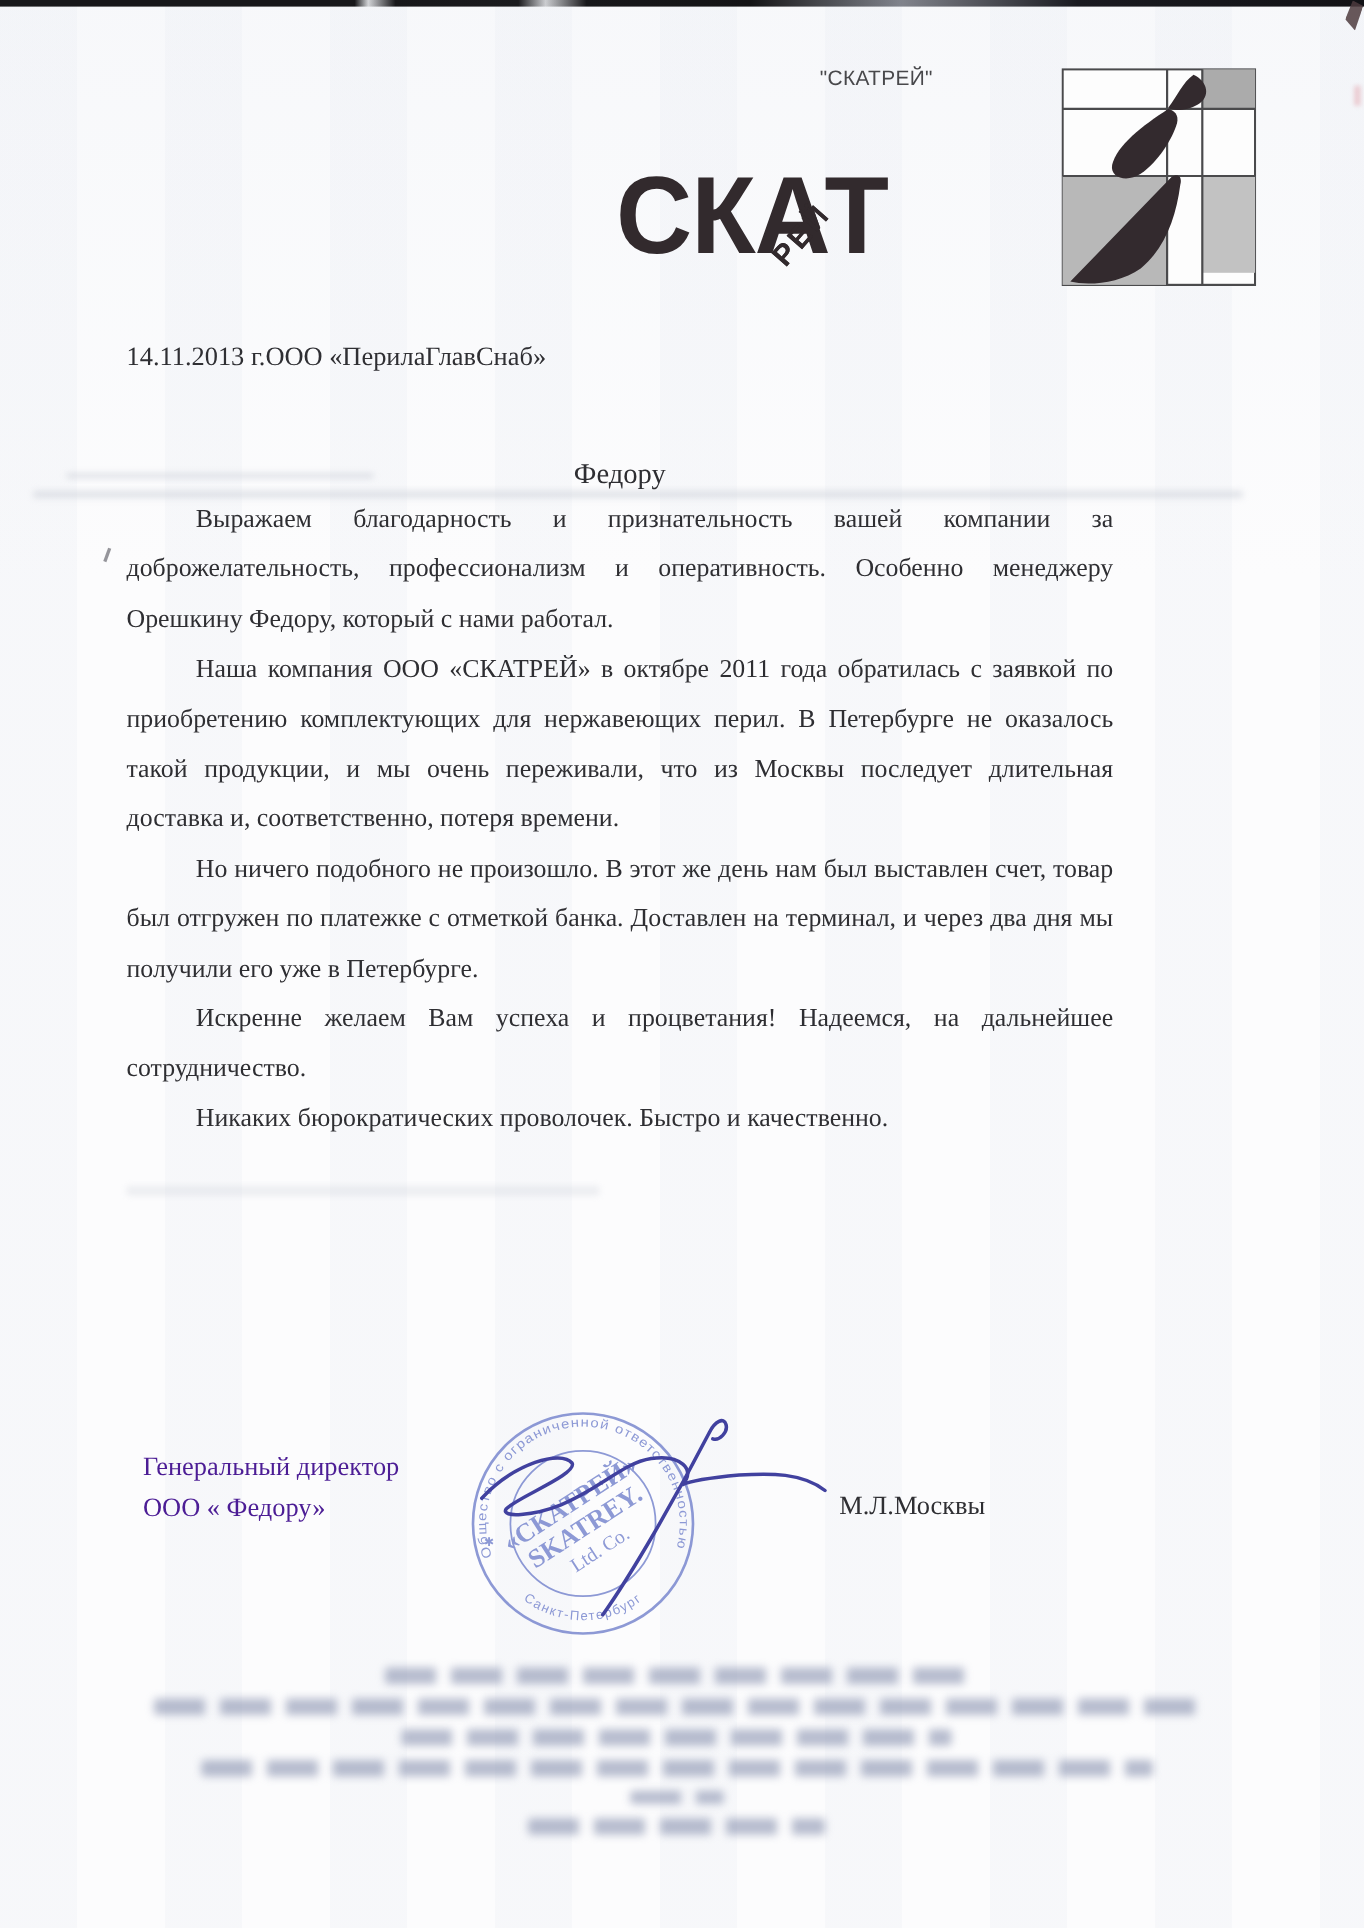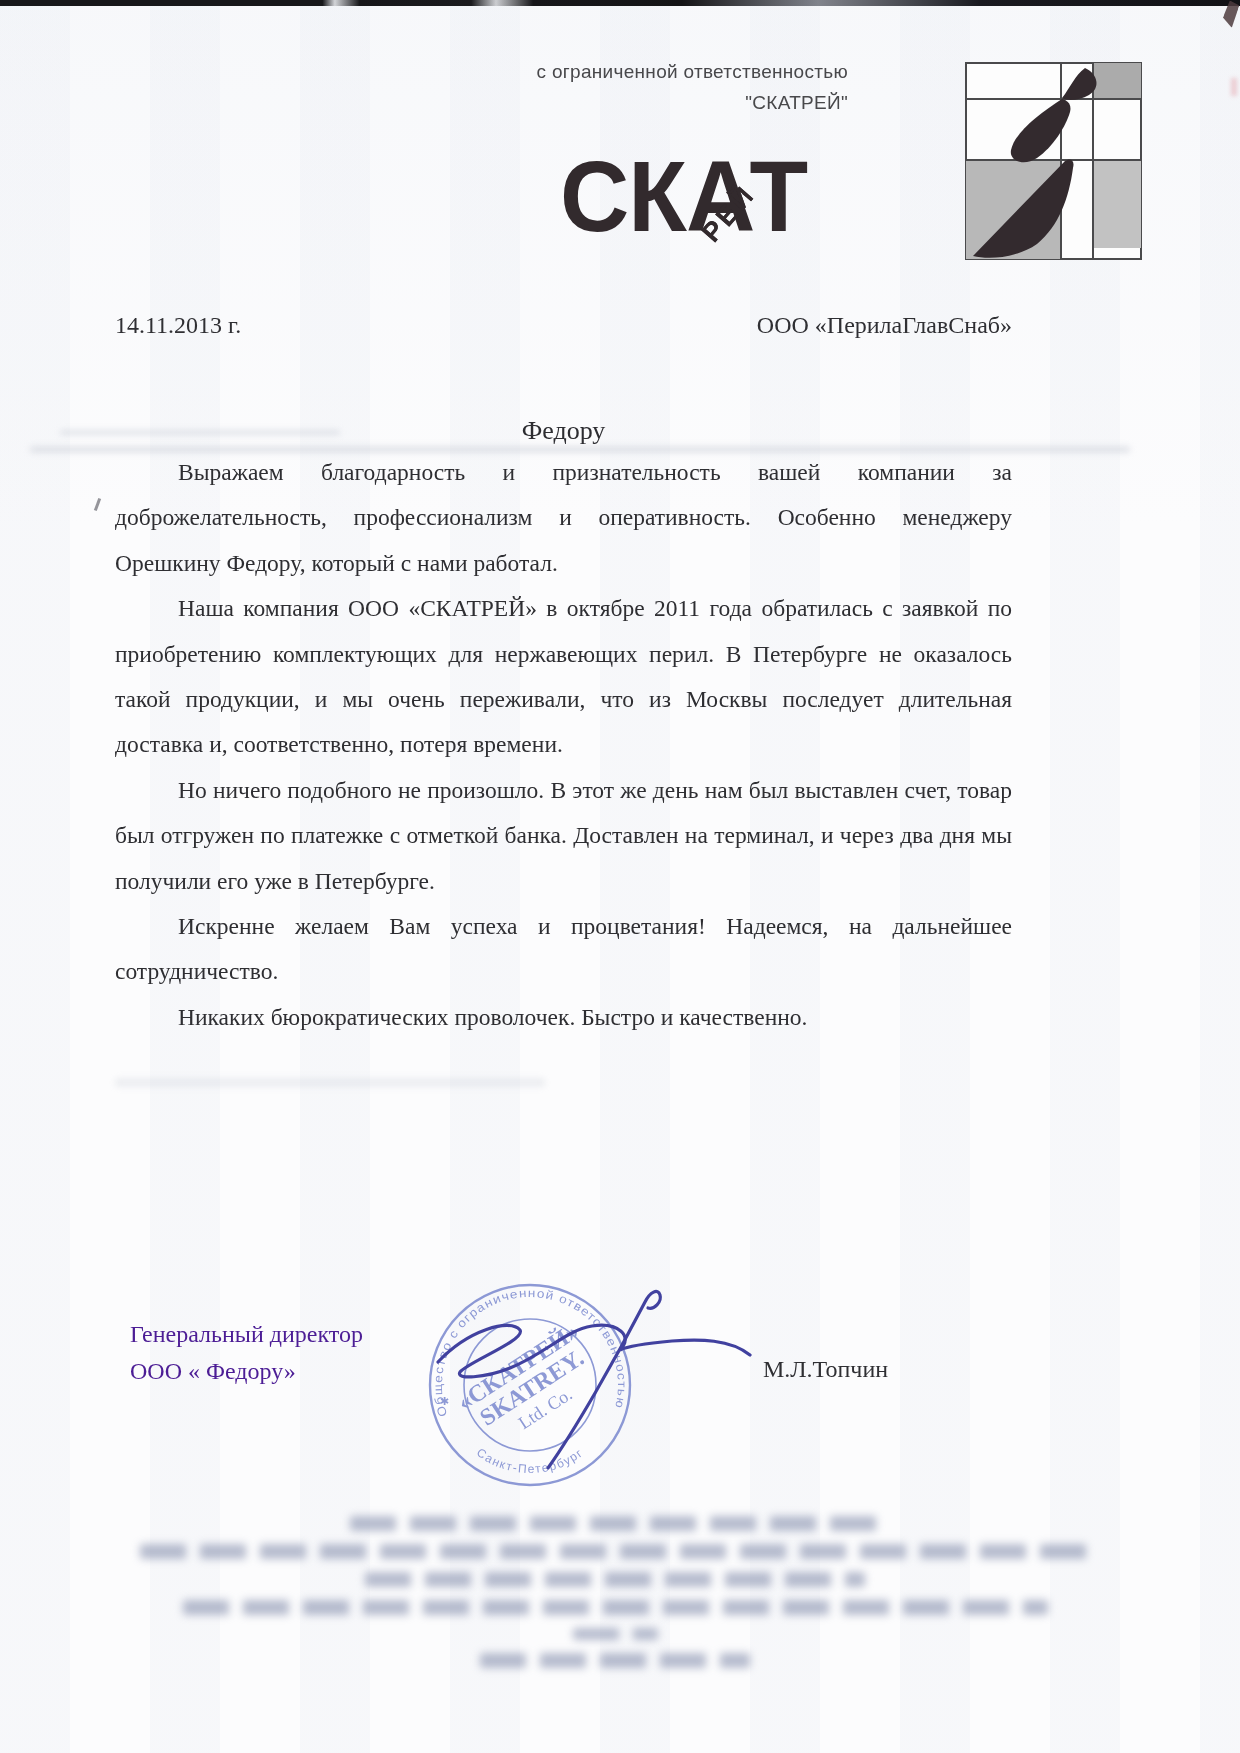--- a/index.html
+++ b/index.html
@@ -52,21 +52,21 @@
     font-family:"Liberation Sans", sans-serif;font-weight:700;
     font-size:27px;letter-spacing:3px;color:#322a2d;
     transform:rotate(-49deg);transform-origin:0 0;
     text-shadow:0 0 0 #322a2d;
   }
   .logo-grid{position:absolute;top:62px;left:965px;}
 
   
   .meta-row{
     position:absolute;top:312px;left:115px;width:897px;
-    display:flex;justify-content:space-between;
+    display:flex;justify-content:flex-start;
     font-size:24px;color:#2f2f33;
   }
   .doc-title{
     position:absolute;top:416px;left:115px;width:897px;
     text-align:center;font-size:26px;color:#2e2e32;
   }
   .body-text{
     position:absolute;top:450px;left:115px;width:897px;
     font-size:23.5px;line-height:45.4px;text-align:justify;color:#2e2e32;
   }
@@ -97,21 +97,20 @@
 <div class="paper-tint"></div>
 <div class="scan-top"></div>
 <div class="corner-mark"></div>
 <div class="pink-smudge"></div>
 <div class="smudge s1"></div>
 <div class="smudge s2"></div>
 <div class="smudge s3"></div>
 <div class="tick-mark"></div>
 
 <div class="lh-text">
-  <div>с ограниченной ответственностью</div>
   <div>"СКАТРЕЙ"</div>
 </div>
 
 <div class="logo-word">
   <span class="logo-main">СКАТ</span>
   <span class="logo-diag">РЕЙ</span>
 </div>
 
 <svg class="logo-grid" width="177" height="198" viewBox="0 0 177 198">
   <rect x="1" y="1" width="175" height="196" fill="#fdfdfd" stroke="#4a4a4c" stroke-width="2"></rect>
@@ -141,21 +140,21 @@
   <p>Наша компания ООО «СКАТРЕЙ» в октябре 2011 года обратилась с заявкой по приобретению комплектующих для нержавеющих перил. В Петербурге не оказалось такой продукции, и мы очень переживали, что из Москвы последует длительная доставка и, соответственно, потеря времени.</p>
   <p>Но ничего подобного не произошло. В этот же день нам был выставлен счет, товар был отгружен по платежке с отметкой банка. Доставлен на терминал, и через два дня мы получили его уже в Петербурге.</p>
   <p>Искренне желаем Вам успеха и процветания! Надеемся, на дальнейшее сотрудничество.</p>
   <p>Никаких бюрократических проволочек. Быстро и качественно.</p>
 </div>
 
 <div class="sig-block">
   <div>Генеральный директор</div>
   <div>ООО « Федору»</div>
 </div>
-<div class="signer-name">М.Л.Топчин</div>
+<div class="signer-name">М.Л.Москвы</div>
 
 <svg class="stamp" width="212" height="212" viewBox="0 0 212 212">
   <defs>
     <path id="arcTop" d="M 23.3,136.1 A 88,88 0 1 1 188.7,136.1" fill="none"></path>
     <path id="arcBottom" d="M 29.8,150 A 88,88 0 0 0 182.2,150" fill="none"></path>
   </defs>
   <circle cx="106" cy="106" r="100" fill="none" stroke="#7584cd" stroke-width="2.4"></circle>
   <circle cx="106" cy="106" r="66" fill="none" stroke="#7584cd" stroke-width="1.6"></circle>
   <text font-family="Liberation Sans, sans-serif" font-size="12" letter-spacing="1" fill="#7584cd" textLength="330" lengthAdjust="spacingAndGlyphs">
     <textPath href="#arcTop">Общество с ограниченной ответственностью</textPath>

